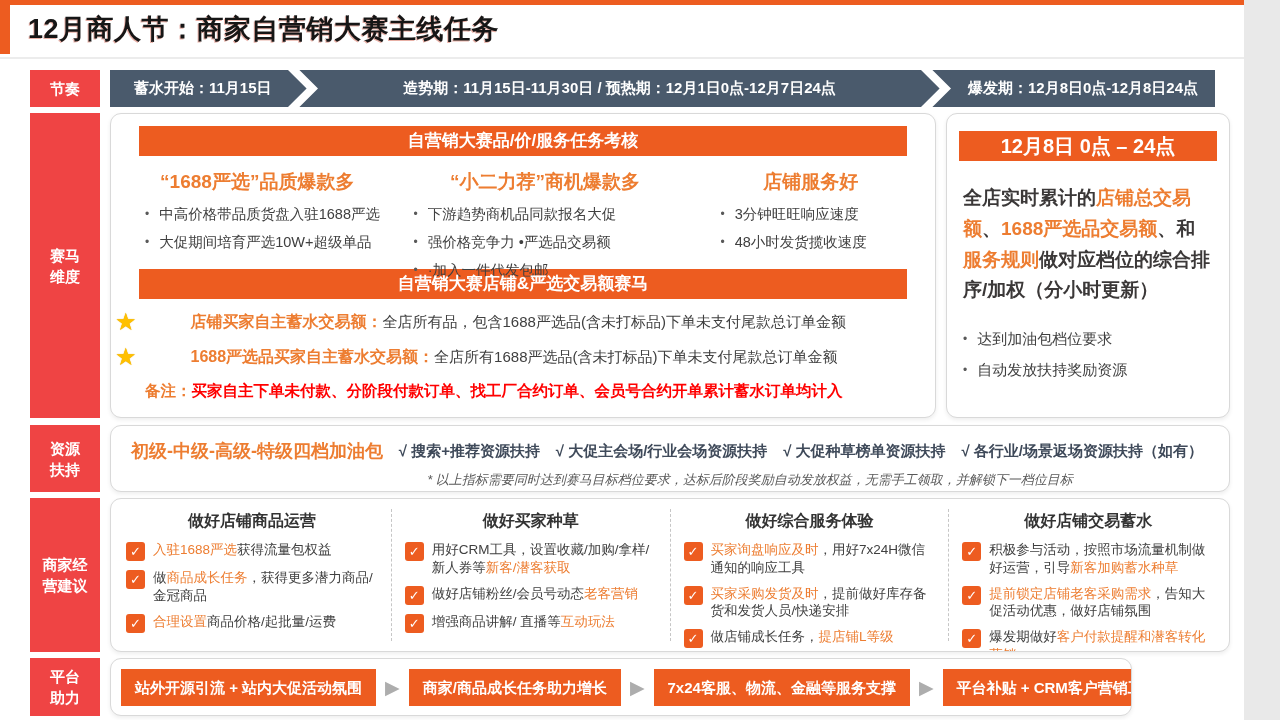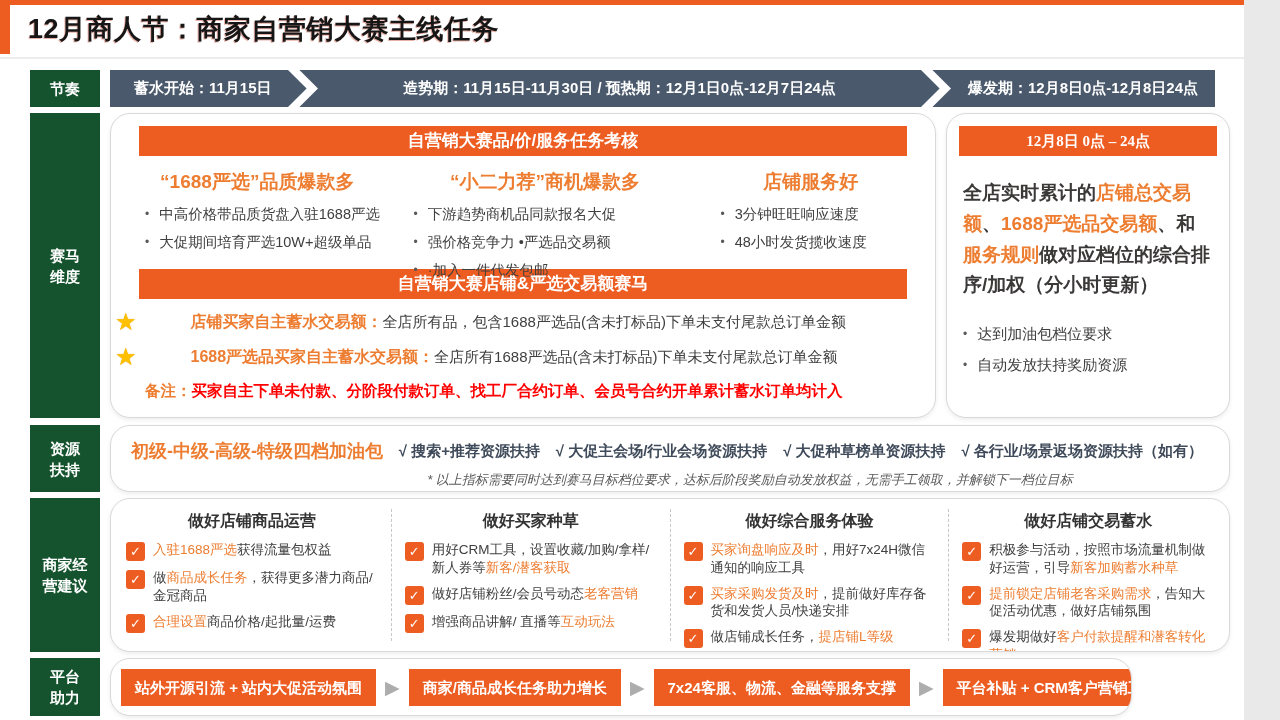--- a/index.html
+++ b/index.html
@@ -8,42 +8,42 @@
   .slide { position:relative; width:1244px; height:720px; background:#ffffff; overflow:hidden; }
 
   
   .top-strip { position:absolute; top:0; left:0; width:1280px; height:5px; background:#ED5C20; }
   .title-accent { position:absolute; top:5px; left:0; width:10px; height:49px; background:#ED5C20; }
   .page-title { position:absolute; top:11px; left:28px; font-size:27px; font-weight:bold; color:#161616;
                 text-shadow:-1px 1px 0 rgba(190,30,0,.35); letter-spacing:.5px; }
   .header-divider { position:absolute; top:57px; left:0; width:1280px; height:2px; background:#ececec; }
 
   
-  .sb { position:absolute; left:30px; width:70px; background:#14532d; color:#fff; font-weight:bold;
+  .sb { position:absolute; left:30px; width:70px; background:#ef4444; color:#fff; font-weight:bold;
         font-size:15px; line-height:1.4; display:flex; align-items:center; justify-content:center;
         text-align:center; white-space:pre-line; }
   .sb1 { top:70px;  height:37px; }
   .sb2 { top:113px; height:305px; }
   .sb3 { top:425px; height:67px; }
   .sb4 { top:498px; height:154px; }
   .sb5 { top:658px; height:58px; }
 
   
   .timeline { position:absolute; left:110px; top:70px; width:1105px; height:37px; display:flex; }
   .tl-seg { background:#4A5A6C; color:#fff; font-weight:bold; font-size:15px;
             display:flex; align-items:center; }
   .tl-seg.s1 { width:178px; padding-left:24px; }
   .tl-seg.s2 { flex:1; justify-content:center; }
   .tl-seg.s3 { width:264px; justify-content:center; }
   .tl-chev { width:30px; background:#4A5A6C; position:relative; }
   .tl-chev::after { content:""; position:absolute; inset:0; background:#fff;
       clip-path:polygon(0 0, 38% 0, 100% 50%, 38% 100%, 0 100%, 62% 50%); }
 
   
-  .card { position:absolute; background:#fff; border:1px solid #d9d9d9; border-radius:20px;
+  .card { position:absolute; background:#fff; border:1px solid #d9d9d9; border-radius:11px;
           box-shadow:0 2px 4px rgba(0,0,0,.07); overflow:hidden; }
   .card-l   { left:110px; top:113px; width:826px; height:305px; }
   .card-r   { left:946px; top:113px; width:284px; height:305px; }
   .card-res { left:110px; top:425px; width:1120px; height:67px; }
   .card-adv { left:110px; top:498px; width:1120px; height:154px; }
   .card-pf  { left:110px; top:658px; width:1022px; height:58px; }
 
   .obar { background:#ED5C20; color:#fff; font-weight:bold; text-align:center; }
 
   
@@ -58,21 +58,21 @@
   .star-row { display:flex; align-items:center; margin:11px 8px 0 4px; }
   .star { color:#FFC000; font-size:24px; line-height:1; margin-right:6px;
           text-shadow:0 0 1px #d89a00; }
   .star-label { color:#ED7D31; font-weight:bold; font-size:16px; white-space:nowrap;margin-left:48px; }
   .star-desc { color:#404040; font-size:15px; white-space:nowrap; }
   .note-row { margin:12px 0 0 34px; font-size:15.5px; font-weight:bold; white-space:nowrap; }
   .note-label { color:#ED7D31; }
   .note-text { color:#ff0000; }
 
   
-  .bp-header { margin:12px 12px 0 12px; height:30px; line-height:30px; font-size:15px;font-family:Liberation Serif, serif; }
+  .bp-header { margin:17px 12px 0 12px; height:30px; line-height:30px; font-size:20px; }
   .bp-para { margin:22px 16px 0 16px; font-size:19px; font-weight:bold; color:#3b3838; line-height:1.62; }
   .bp-para .hl { color:#ED7D31; }
   .bp-bullets { margin:24px 10px 0 16px; }
   .bp-bullets .b-item { font-size:15px; margin:0 0 12px 0; }
 
   
   .res-line { display:flex; align-items:center; padding:13px 26px 0 20px; justify-content:space-between; }
   .res-label { color:#ED7D31; font-weight:bold; font-size:18px; white-space:nowrap; }
   .res-item { color:#3f4a5a; font-weight:bold; font-size:15px; white-space:nowrap; }
   .res-foot { margin-top:8px; text-align:center; font-style:italic; font-size:13px; color:#595959;

